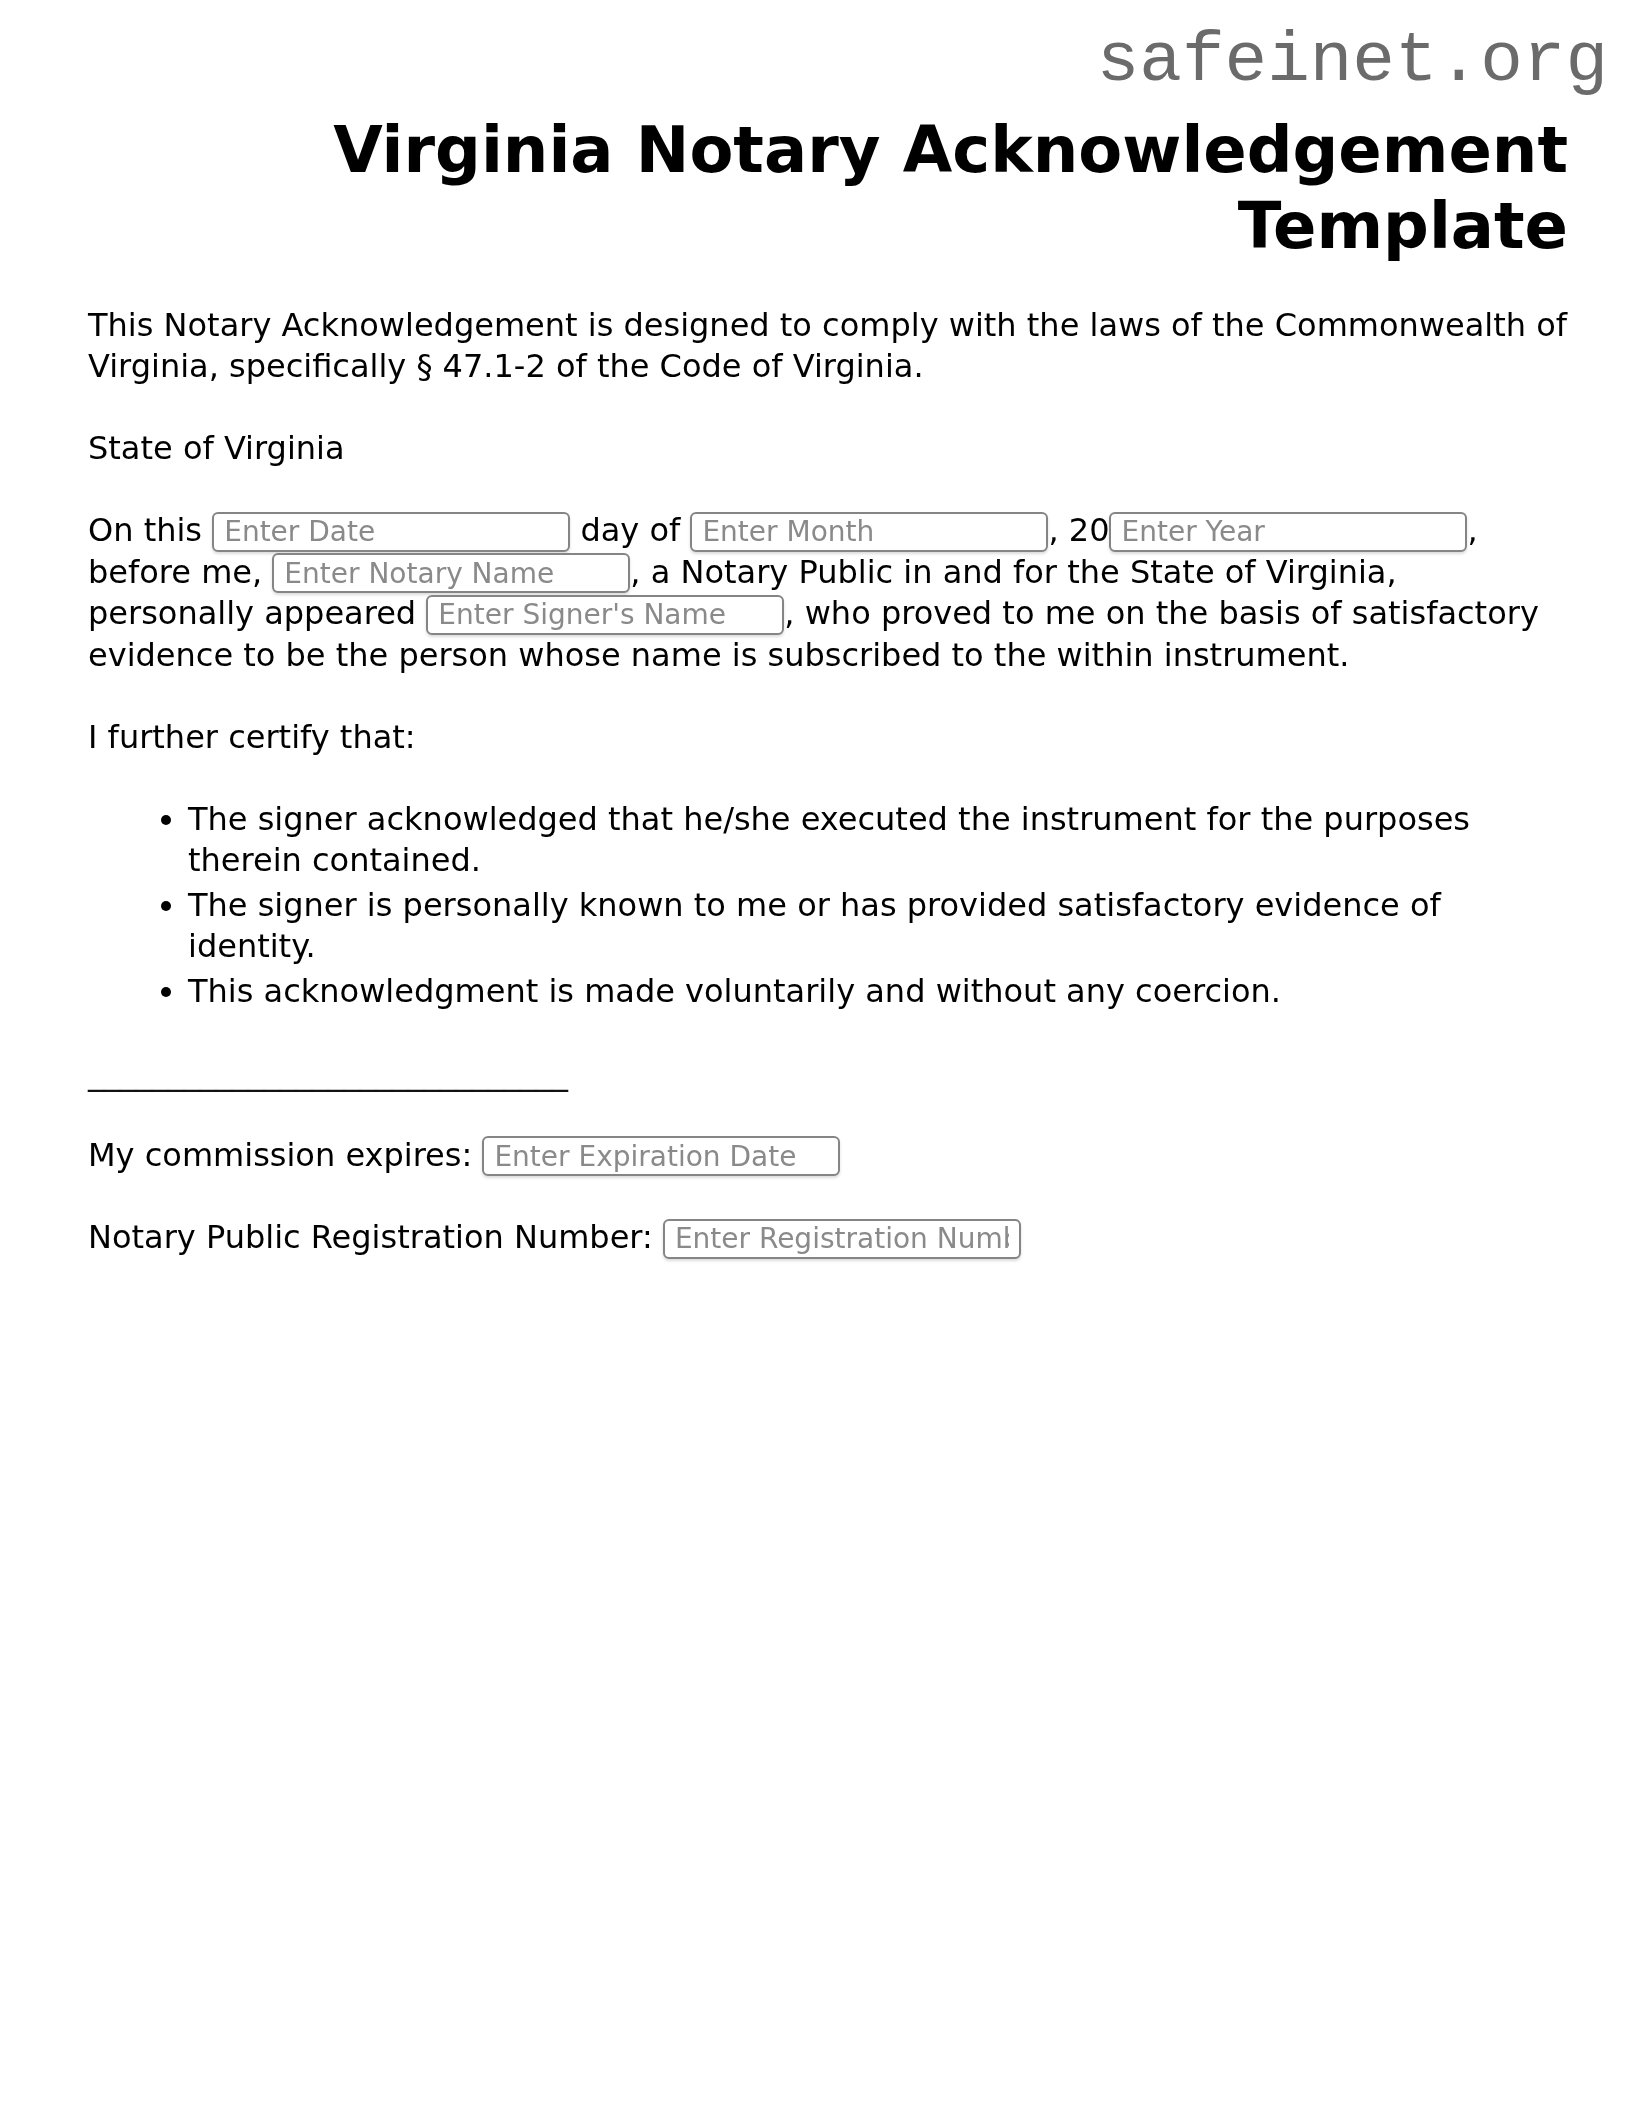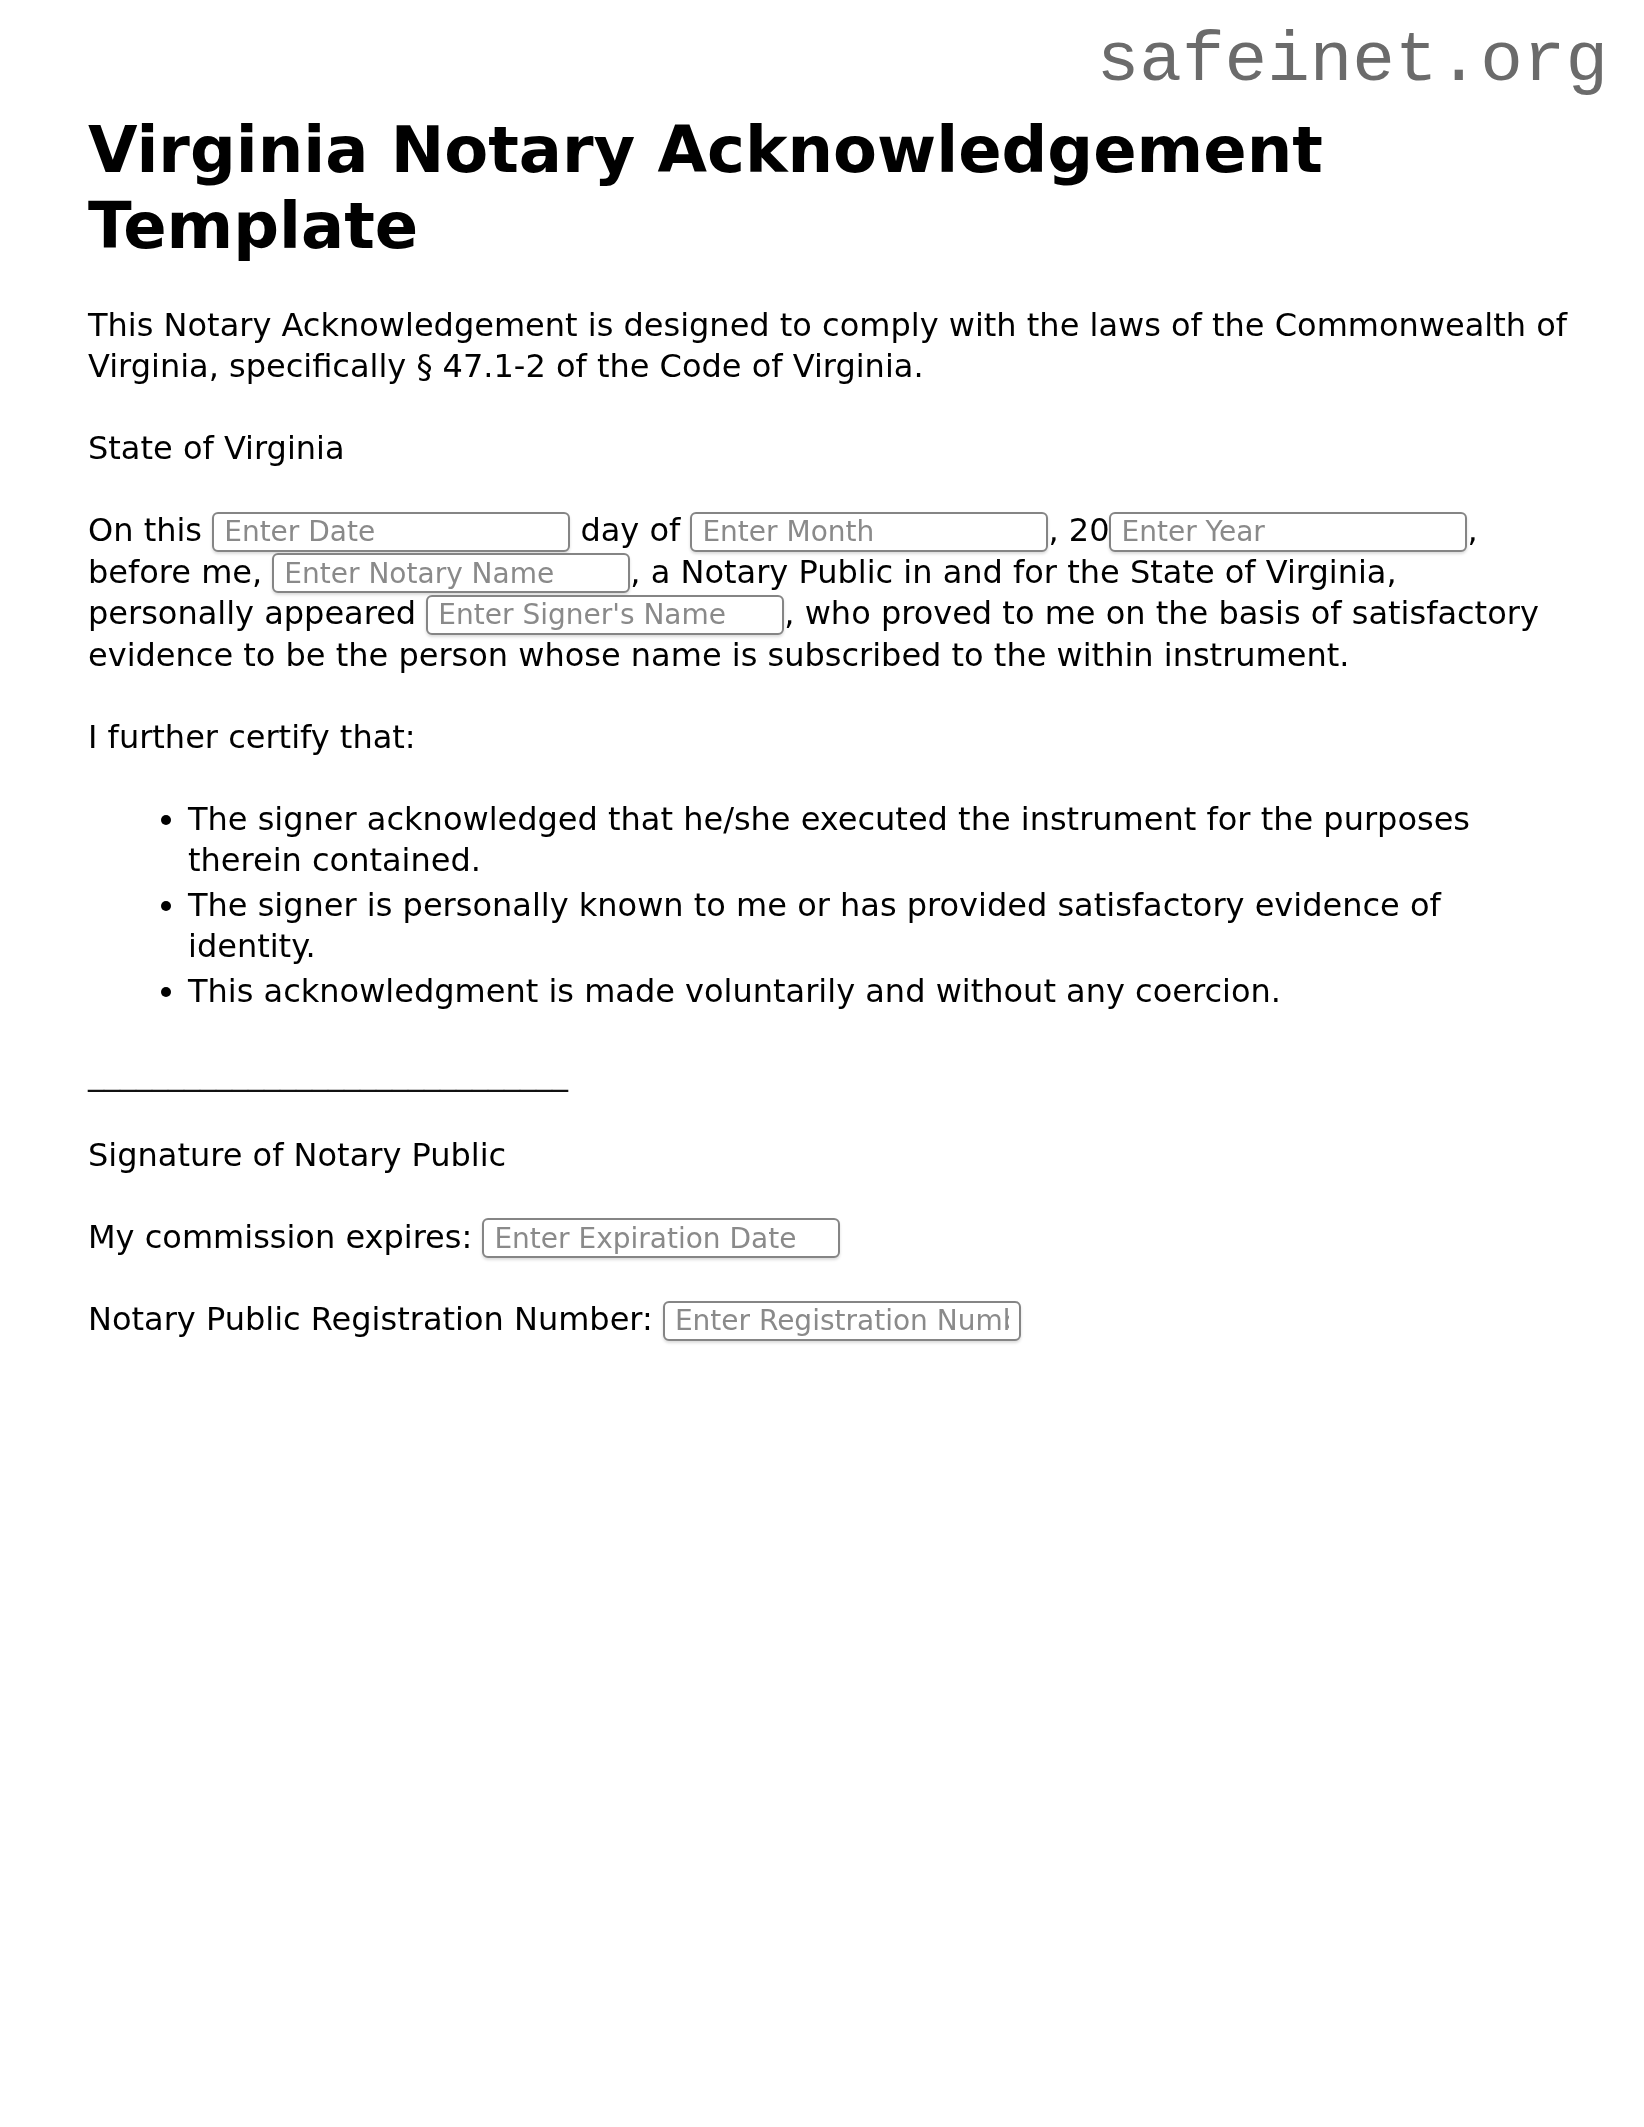--- a/index.html
+++ b/index.html
@@ -30,20 +30,21 @@
     color: #6b6b6b;
     white-space: nowrap;
   }
   h1 {
     margin: 0 0 40px 0;
     font-size: 64px;
     line-height: 76px;
     font-weight: bold;
     letter-spacing: 0;
     color: #000000;
+    text-align: right;
   }
   p { margin: 41px 0; }
   ul {
     margin: 28px 0;
     padding-left: 96px;
   }
   li { margin: 4px; }
   input.fill {
     box-sizing: border-box;
     width: 358px;
@@ -92,21 +93,20 @@
 
   <ul>
     <li>The signer acknowledged that he/she executed the instrument for the purposes therein contained.</li>
     <li>The signer is personally known to me or has provided satisfactory evidence of identity.</li>
     <li>This acknowledgment is made voluntarily and without any coercion.</li>
   </ul>
 
 
   <p><span class="sig-underscores">______________________________</span></p>
 
-  <p>Signature of Notary Public</p>
 
   <p><span>My commission expires:</span>
     <input type="text" class="fill" placeholder="Enter Expiration Date" style="">
   </p>
 
   <p><span>Notary Public Registration Number:</span>
     <input type="text" class="fill" placeholder="Enter Registration Number" style="">
   </p>
 
 </div>

